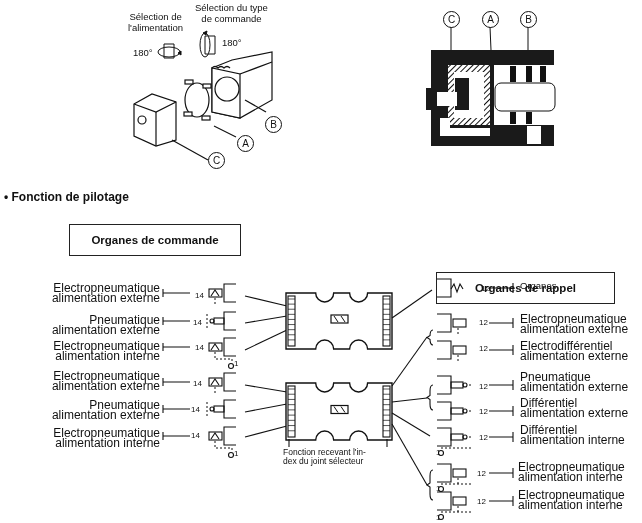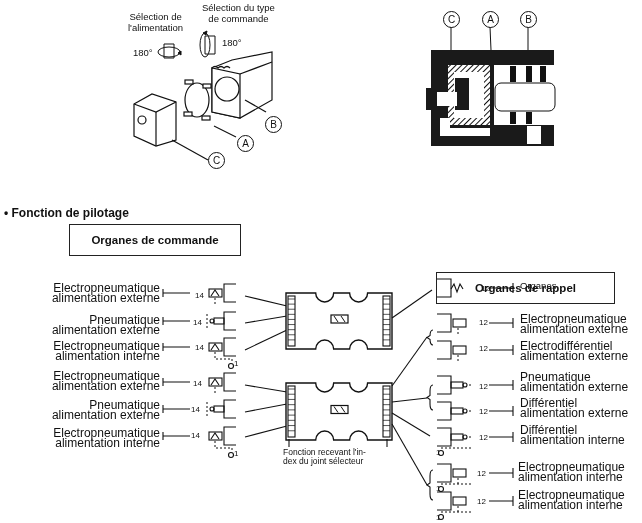--- a/index.html
+++ b/index.html
@@ -2,35 +2,35 @@
 <html><head>
 <meta charset="utf-8">
 <style>
   html, body { margin:0; padding:0; background:#ffffff; }
   body { width:642px; height:523px; position:relative; overflow:hidden;
          font-family:"Liberation Sans", sans-serif; color:#111; }
   .lbl { position:absolute; font-size:12px; line-height:10px; color:#111; white-space:nowrap; }
   .lbl.r { text-align:right; }
   .lbl.l { text-align:left; }
   .caption { font-size:9.5px; line-height:11px; text-align:center; position:absolute; }
-  .section-title { position:absolute; left:4px; top:190px; font-size:12px; font-weight:bold;margin-top:16px; }
+  .section-title { position:absolute; left:4px; top:190px; font-size:12px; font-weight:bold; }
   .hdr-box { position:absolute; border:1.5px solid #222; height:30px; display:flex;
              align-items:center; justify-content:center; font-size:11.5px; font-weight:bold; }
   .circ { position:absolute; width:15px; height:15px; border:1.3px solid #111; border-radius:50%;
           font-size:10px; line-height:15px; text-align:center; background:#fff; }
   .num { position:absolute; font-size:8px; color:#111; }
   svg { position:absolute; left:0; top:0; }
 </style>
 </head>
 <body>
 
 <div>
   <div class="caption" style="left:128px;top:11px;white-space:pre;">Sélection de
 l'alimentation</div>
-  <div class="caption" style="left:202px;top:2px;white-space:pre;">Sélection du type
+  <div class="caption" style="left:195px;top:2px;white-space:pre;">Sélection du type
 de commande</div>
   <div class="lbl" style="left:133px;top:48px;font-size:9.5px;">180°</div>
   <div class="lbl" style="left:222px;top:38px;font-size:9.5px;">180°</div>
 
   <svg width="642" height="523">
 
     <g stroke="#111" fill="none" stroke-width="1">
       <path d="M164 44 h10 v14 h-10 z"></path>
       <ellipse cx="169" cy="52" rx="11" ry="5"></ellipse>
       <path d="M178 53 l3 -2 l0 4 z" fill="#111"></path>

